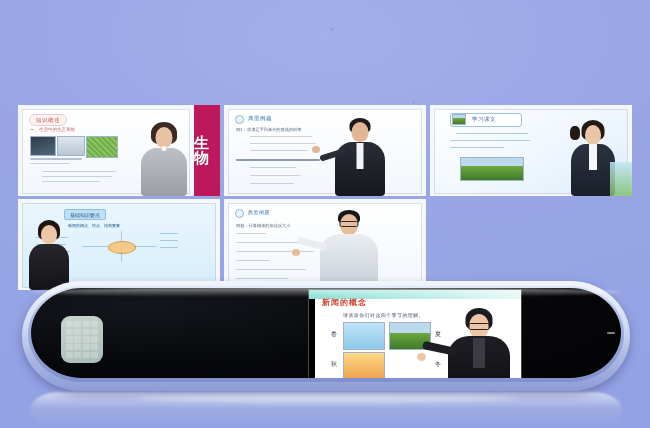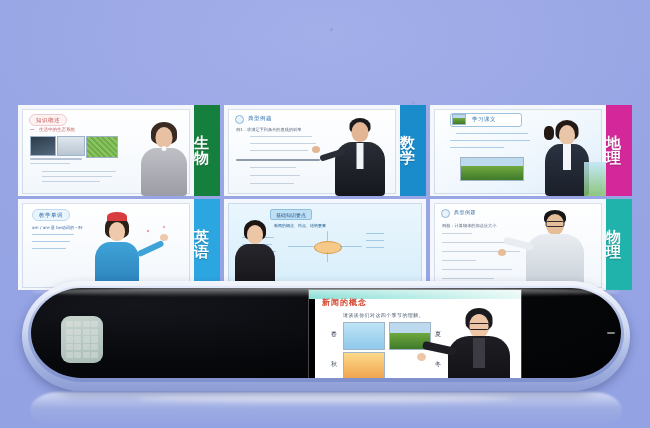--- a/index.html
+++ b/index.html
@@ -222,21 +222,21 @@
           <div class="tl thin" style="left:20px;top:72px;width:58px;"></div>
         </div>
 
         <div class="person" style="right:4px;bottom:0;width:52px;height:74px;">
           <div class="hair" style="top:0;width:26px;height:22px;background:#3a2a22;"></div>
           <div class="head" style="top:5px;width:17px;height:21px;background:#e8c0a4;"></div>
           <div class="body" style="width:46px;height:48px;background:linear-gradient(180deg,#bfbfc6,#9c9ca6);"></div>
           <div style="position:absolute;left:50%;top:24px;transform:translateX(-50%);width:5px;height:5px;background:#fff;border-radius:50%;opacity:.9;"></div>
         </div>
       </div>
-      <div class="strip" style="background:#15803d;">
+      <div class="strip" style="background:#be185d;">
         <span>生物</span>
       </div>
     </div>
 
     <div class="cell">
       <div class="scene">
         <div class="board tint-wash">
           <div class="icon-dot" style="left:7px;top:6px;"></div>
           <div class="hdr plain" style="left:18px;top:6px;color:#2f6fae;">典型例题</div>
           <div style="position:absolute;left:8px;top:18px;font-size:4.2px;color:#57677c;white-space:nowrap;">例1：求满足下列条件的直线的斜率</div>
@@ -250,23 +250,20 @@
         </div>
         <div class="person" style="left:108px;bottom:0;width:56px;height:78px;">
           <div class="hair" style="top:0;width:21px;height:15px;background:#1b1b1f;"></div>
           <div class="head" style="top:4px;width:17px;height:20px;background:#e2b694;"></div>
           <div class="body" style="width:50px;height:54px;background:linear-gradient(180deg,#2a2d36,#15171d);"></div>
           <div style="position:absolute;left:50%;top:25px;transform:translateX(-50%);width:7px;height:26px;background:#f2f4f7;"></div>
           <div class="arm" style="left:-14px;top:30px;width:26px;height:6px;background:#2a2d36;transform:rotate(-18deg);"></div>
           <div style="position:absolute;left:-20px;top:28px;width:8px;height:7px;border-radius:50%;background:#e2b694;"></div>
         </div>
       </div>
-      <div class="strip" style="background:#1a8ccc;">
-        <span>数学</span>
-      </div>
     </div>
 
     <div class="cell">
       <div class="scene">
         <div class="board tint-grad">
           <div style="position:absolute;left:16px;top:4px;width:70px;height:12px;border:.8px solid #9fc3dc;border-radius:3px;background:#fff;"></div>
           <div class="im grass" style="left:18px;top:5px;width:12px;height:9px;"></div>
           <div class="hdr plain" style="left:36px;top:7px;color:#2a6ba8;font-size:5.5px;">学习课文</div>
           <div class="tl blue thin" style="left:22px;top:24px;width:72px;"></div>
           <div class="tl blue thin" style="left:16px;top:31px;width:80px;"></div>
@@ -275,53 +272,22 @@
         </div>
         <div class="person" style="right:14px;bottom:0;width:50px;height:76px;">
           <div class="hair" style="top:0;width:23px;height:20px;background:#241a15;"></div>
           <div class="head" style="top:5px;width:16px;height:20px;background:#eac6a8;"></div>
           <div class="body" style="width:44px;height:52px;background:linear-gradient(180deg,#2b3240,#1a1f29);"></div>
           <div style="position:absolute;left:50%;top:24px;transform:translateX(-50%);width:8px;height:26px;background:#f4f6f9;"></div>
           <div style="position:absolute;left:2px;top:6px;width:10px;height:14px;border-radius:40%;background:#241a15;"></div>
         </div>
         <div style="position:absolute;right:0;bottom:0;width:22px;height:34px;background:linear-gradient(180deg,#bfe6f6,#7fbf6a);opacity:.85;"></div>
       </div>
-      <div class="strip" style="background:#d4289a;">
-        <span>地理</span>
-      </div>
-    </div>
-
-    <div class="cell">
-      <div class="scene">
-        <div class="board tint-wash">
-          <div class="hdr blue" style="left:10px;top:6px;border-radius:8px;">教学单词</div>
-          <div style="position:absolute;left:10px;top:22px;font-size:4.2px;color:#3f6fa6;white-space:nowrap;">am / are 是 be动词的一种</div>
-          <div class="tl blue thin" style="left:10px;top:31px;width:42px;"></div>
-          <div class="tl blue thin" style="left:10px;top:38px;width:38px;"></div>
-          <div class="tl blue thin" style="left:10px;top:45px;width:34px;"></div>
-
-          <div style="position:absolute;left:118px;top:16px;width:40px;height:40px;
-                      background:
-                        radial-gradient(circle at 20% 30%, rgba(220,90,90,.55) 0 1.4px, transparent 1.6px),
-                        radial-gradient(circle at 60% 20%, rgba(220,90,90,.45) 0 1.4px, transparent 1.6px),
-                        radial-gradient(circle at 45% 70%, rgba(120,140,200,.45) 0 1.4px, transparent 1.6px);"></div>
-        </div>
-        <div class="person" style="left:70px;bottom:0;width:58px;height:76px;">
-          <div class="hair" style="top:2px;width:24px;height:22px;background:#2b2119;"></div>
-          <div style="position:absolute;left:50%;top:-2px;transform:translateX(-50%);width:20px;height:9px;border-radius:50% 50% 0 0;background:#d93c3c;"></div>
-          <div class="head" style="top:8px;width:16px;height:19px;background:#efc9ab;"></div>
-          <div class="body" style="width:44px;height:48px;background:linear-gradient(180deg,#3fa3d8,#2a7fb8);"></div>
-          <div class="arm" style="right:-16px;top:26px;width:28px;height:6px;background:#3fa3d8;transform:rotate(-25deg);"></div>
-          <div style="position:absolute;right:-22px;top:20px;width:8px;height:7px;border-radius:50%;background:#efc9ab;"></div>
-        </div>
-      </div>
-      <div class="strip" style="background:#2ca6e0;">
-        <span>英语</span>
-      </div>
-    </div>
+    </div>
+
 
     <div class="cell">
       <div class="scene">
         <div class="board tint-blue">
           <div style="position:absolute;left:42px;top:6px;padding:1.5px 5px;border-radius:2px;background:#bfe0f4;border:.6px solid #8dbfe0;
                       font-size:5px;color:#1d4f86;white-space:nowrap;">基础知识要点</div>
           <div style="position:absolute;left:46px;top:20px;font-size:4px;color:#26608f;white-space:nowrap;">新闻的概念、特点、结构要素</div>
 
           <div style="position:absolute;left:86px;top:38px;width:26px;height:11px;border-radius:50%;background:#f4c98a;border:.6px solid #d99c4a;"></div>
           <div class="tl blue thin" style="left:99px;top:28px;width:1.4px;height:10px;"></div>
@@ -359,23 +325,20 @@
         </div>
         <div class="person" style="left:92px;bottom:0;width:66px;height:80px;">
           <div class="hair" style="top:0;width:22px;height:14px;background:#17171b;"></div>
           <div class="head" style="top:4px;width:18px;height:21px;background:#e5bd99;"></div>
           <div style="position:absolute;left:50%;top:11px;transform:translateX(-50%);width:17px;height:4px;border:.8px solid #2b2b31;border-radius:2px;"></div>
           <div class="body" style="width:58px;height:56px;background:linear-gradient(180deg,#e9edf1,#c6ced6);"></div>
           <div class="arm" style="left:-18px;top:34px;width:30px;height:7px;background:#e9edf1;transform:rotate(14deg);"></div>
           <div style="position:absolute;left:-24px;top:39px;width:8px;height:7px;border-radius:50%;background:#e5bd99;"></div>
         </div>
       </div>
-      <div class="strip" style="background:#1fb3ac;">
-        <span>物理</span>
-      </div>
     </div>
 
   </div>
 
   <div id="reflection"></div>
 
   <div id="device">
     <div class="shellOuter"></div>
     <div class="shellInner"></div>
 

